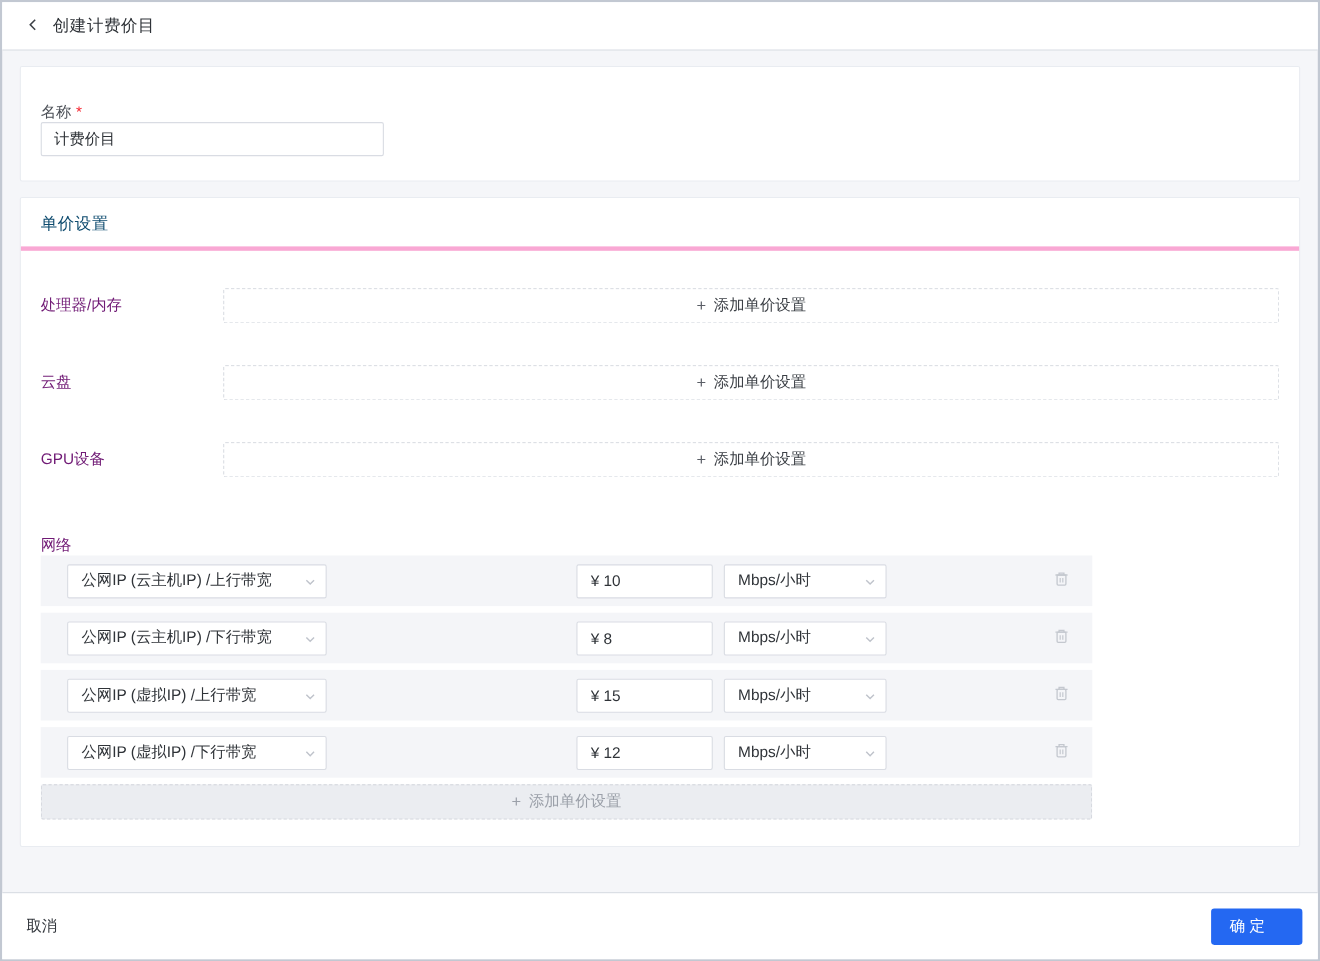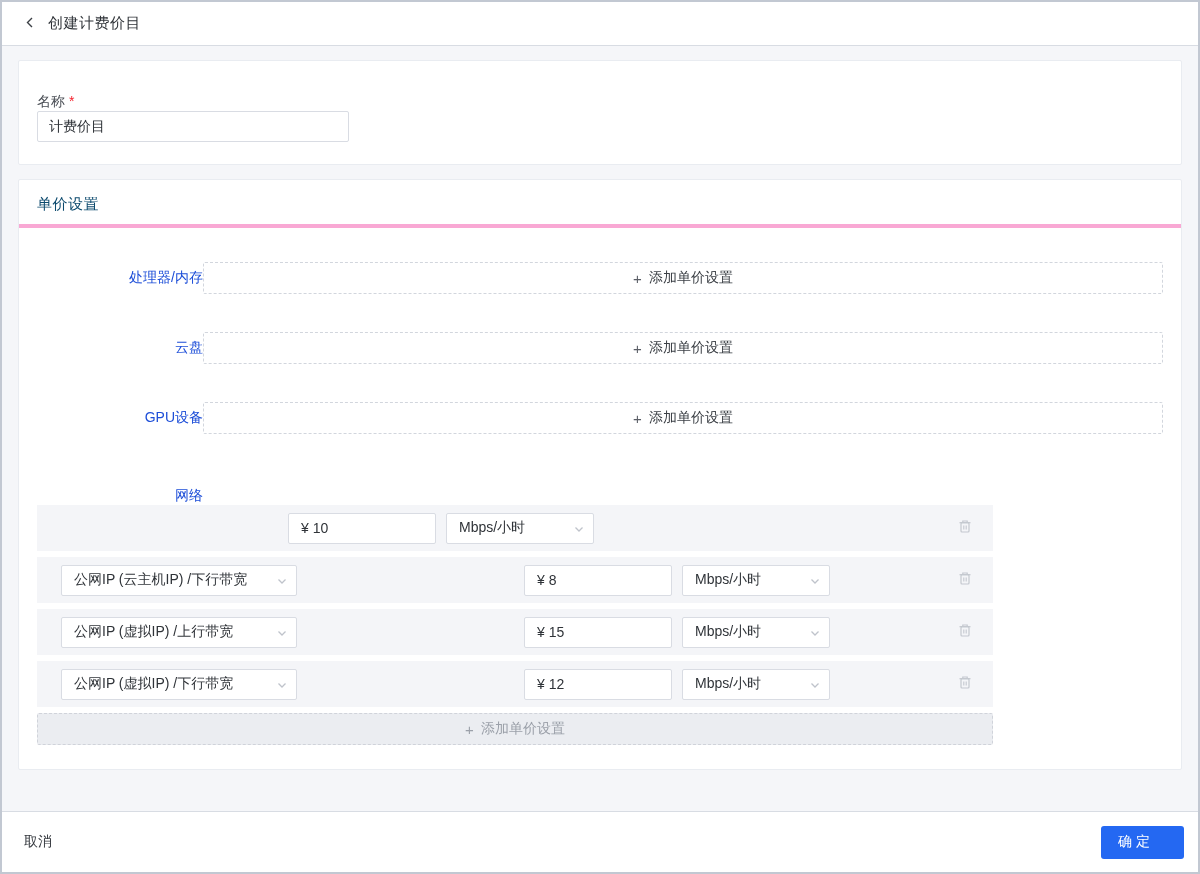--- a/index.html
+++ b/index.html
@@ -40,21 +40,21 @@
   }
   .counter { font-size:12px; color:#8f959e; align-self:flex-end; margin-left:8px; padding-bottom:2px; }
   
   .card-pricing { padding-bottom:24px; }
   .section-head {
     height:48px; line-height:48px; padding:0 18px; font-size:15px; font-weight:500;
     color:#0c4a6e; border-bottom:4px solid #f9a8d4; letter-spacing:0.5px;
   }
   .pricing-body { padding:34px 18px 0; }
   .cat-row { display:flex; align-items:center; margin-bottom:38px; }
-  .cat-label, .net-label { width:166px; flex:none; font-size:14px; color:#1d4ed8;text-align:right; }
+  .cat-label, .net-label { width:166px; flex:none; font-size:14px; color:#701a75; }
   .add-dashed {
     width:960px; height:32px; background:#fff; border:1px dashed #d2d6dd; border-radius:2px;
     display:flex; align-items:center; justify-content:center; gap:7px;
     font-size:14px; color:#3c4046; cursor:pointer;
   }
   .add-dashed .plus { font-size:15px; color:#5a5e66; }
   .net-row { display:flex;flex-direction:column; }
   .net-label { padding-top:15px; }
   .net-bands { width:956px; }
   .band {
@@ -62,21 +62,21 @@
     padding:0 18px 0 24px; margin-bottom:6px;
   }
   .combo {
     background:#fff; border:1px solid #d9dce3; border-radius:2px; height:31px;
     display:flex; align-items:center; justify-content:space-between;
     padding:0 9px 0 12px; font-size:14px; color:#2f3338; cursor:pointer;
   }
   .combo-type { width:236px; }
   .combo-unit { width:148px; margin-left:10px;gap:14px; }
   .price-input {
-    width:148px; height:31px; margin-left:227px; border:1px solid #d9dce3; border-radius:2px;
+    width:124px; height:31px; margin-left:227px; border:1px solid #d9dce3; border-radius:2px;
     padding:0 12px; font-size:14px; color:#2f3338; outline:none;
     font-family:"Liberation Sans","DejaVu Sans",sans-serif;
   }
   .trash-btn { margin-left:auto; background:none; border:none; cursor:pointer; display:flex; padding:2px; }
   .add-gray {
     width:956px; height:32px; background:#ebedf1; border:1px dashed #d0d3da; border-radius:2px;
     display:flex; align-items:center; justify-content:center; gap:7px;
     font-size:14px; color:#9ba0a9; cursor:pointer;
   }
   .add-gray .plus { font-size:15px; color:#9ba0a9; }
@@ -149,20 +149,26 @@
             <span class="plus">+</span>
             <span>添加单价设置</span>
           </div>
         </div>
 
         <div class="net-row">
           <div class="net-label">网络</div>
           <div class="net-bands">
 
             <div class="band">
+              <div class="combo combo-type">
+                <span>公网IP (云主机IP) /上行带宽</span>
+                <span><svg width="10" height="7" viewBox="0 0 10 7">
+                      <polyline points="1.5,1.5 5,5 8.5,1.5" fill="none" stroke="#bfc3cb" stroke-width="1.3"></polyline>
+                    </svg></span>
+              </div>
               <input class="price-input" type="text" value="¥ 10" style="">
               <div class="combo combo-unit">
                 <span>Mbps/小时</span>
                 <span><svg width="10" height="7" viewBox="0 0 10 7">
                       <polyline points="1.5,1.5 5,5 8.5,1.5" fill="none" stroke="#bfc3cb" stroke-width="1.3"></polyline>
                     </svg></span>
               </div>
               <button class="trash-btn">
                 <span><svg width="16" height="17" viewBox="0 0 16 17">
                       <path d="M2.5 4.7h11" stroke="#c4c8cf" stroke-width="1.2" fill="none"></path>

